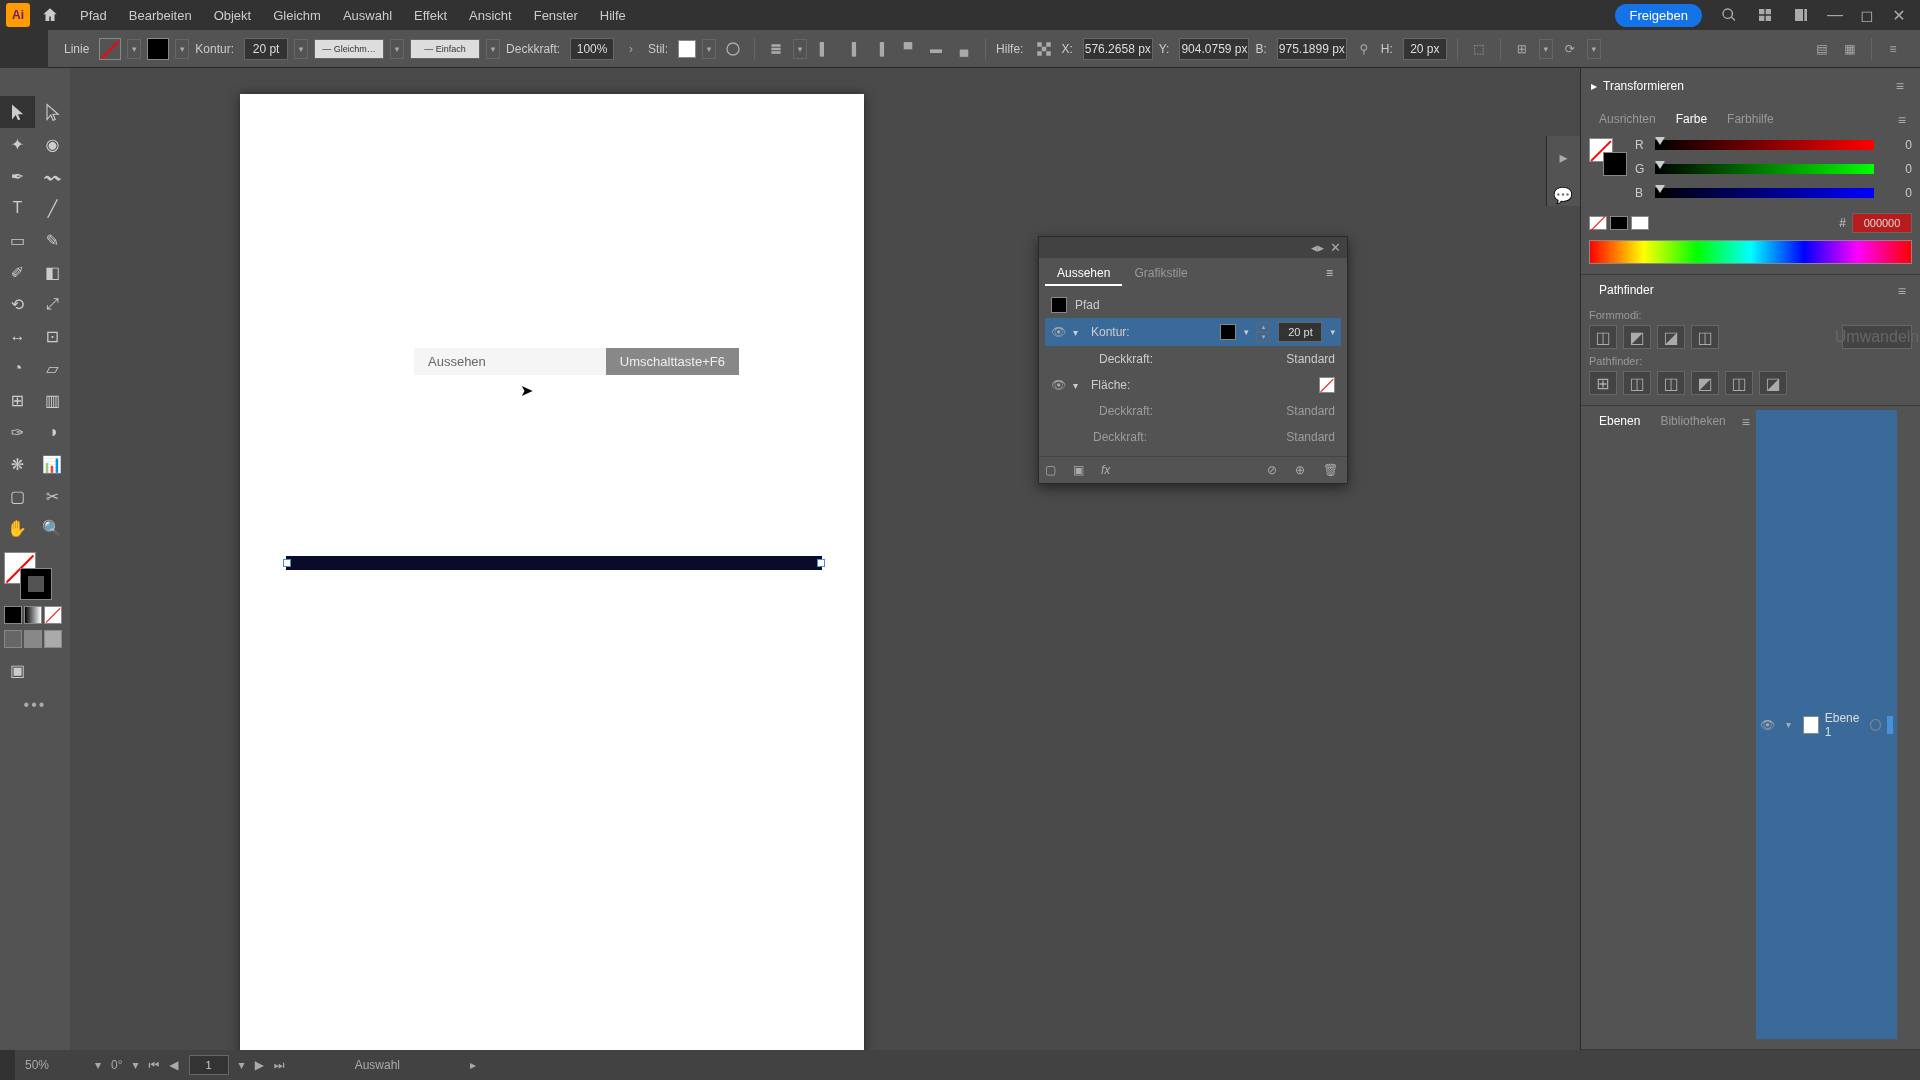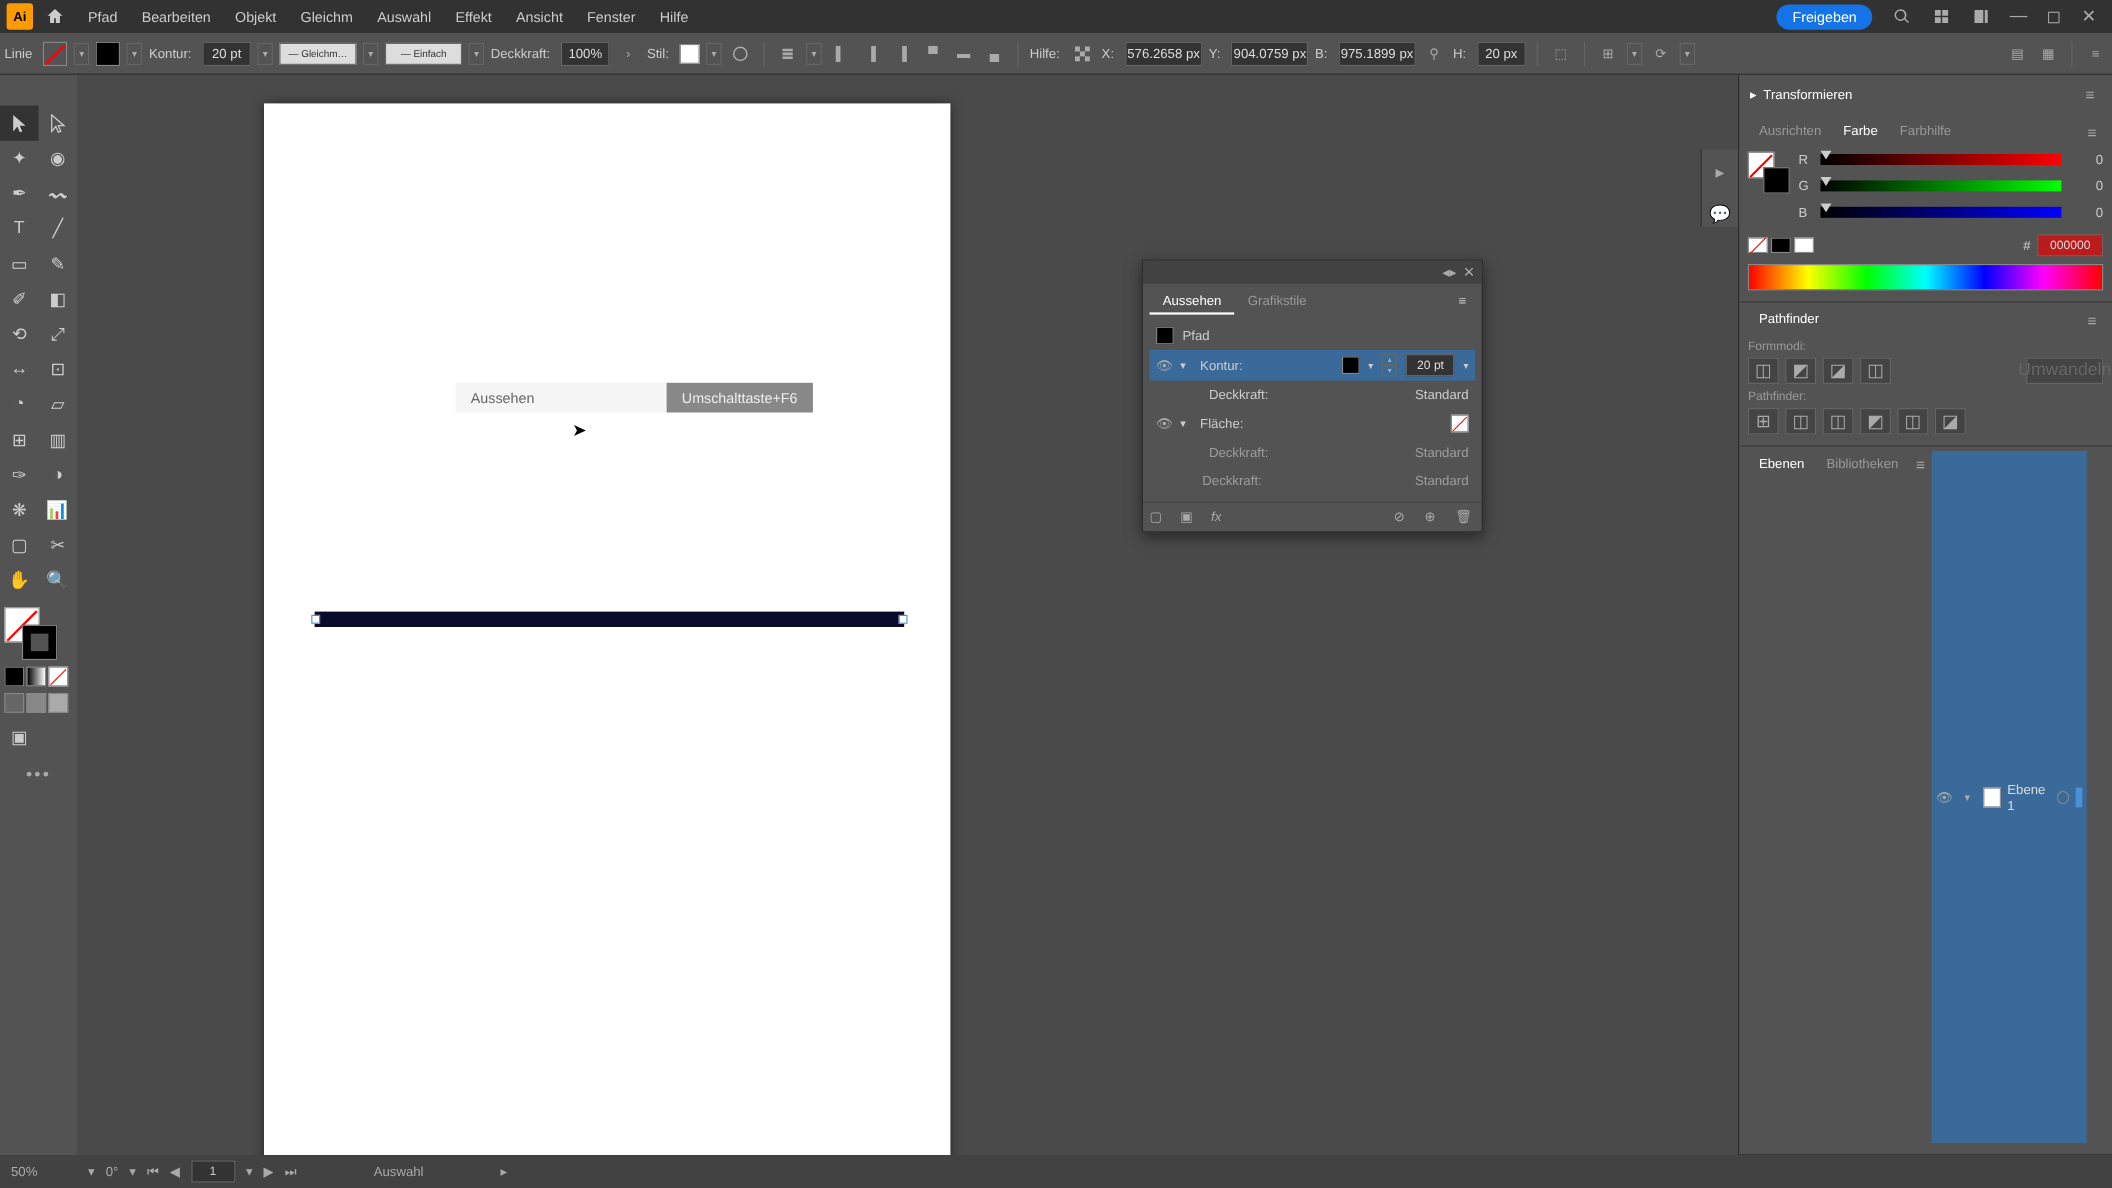--- a/index.html
+++ b/index.html
@@ -1,29 +1,29 @@
 <!DOCTYPE html>
 <html><head>
 <meta charset="utf-8">
 <style>
 * { margin: 0; padding: 0; box-sizing: border-box; font-family: Arial, sans-serif; user-select: none; }
 body { background: #323232; width: 1920px; height: 1080px; overflow: hidden; position: relative; }
 
 
 .menubar { height: 30px; background: #323232; display: flex; align-items: center; padding: 0 6px; gap: 2px; }
-.menubar .logo { width: 24px; height: 24px; background: #ff9a00; border-radius: 3px; display: flex; align-items: center; justify-content: center; font-size: 12px; font-weight: bold; color: #000000; }
+.menubar .logo { width: 24px; height: 24px; background: #ff9a00; border-radius: 3px; display: flex; align-items: center; justify-content: center; font-size: 12px; font-weight: bold; color: #701a75; }
 .menubar .home { width: 24px; height: 24px; margin: 0 6px; color: #ccc; display: flex; align-items: center; justify-content: center; }
 .menubar .menu-item { color: #ccc; font-size: 13px; padding: 4px 10px; cursor: pointer; }
 .menubar .spacer { flex: 1; }
 .menubar .share-btn { background: #1473e6; color: #fff; border-radius: 14px; padding: 4px 14px; font-size: 13px; margin-right: 8px; }
 .menubar .ico { width: 22px; height: 22px; color: #aaa; margin: 0 6px; display: flex; align-items: center; justify-content: center; }
 .menubar .win { width: 22px; height: 22px; color: #aaa; margin: 0 4px; display: flex; align-items: center; justify-content: center; }
 
 
-.controlbar { height: 38px; background: #535353; display: flex; align-items: center; padding: 0 4px; gap: 6px; border-bottom: 1px solid #2a2a2a; font-size: 12px; color: #ccc; }
+.controlbar { height: 38px; background: #535353; display: flex; align-items: center; padding: 0 16px; gap: 6px; border-bottom: 1px solid #2a2a2a; font-size: 12px; color: #ccc; margin-left: 48px; }
 .controlbar .label { margin-right: 4px; }
 .controlbar .swatch { width: 22px; height: 22px; border: 1px solid #888; position: relative; }
 .controlbar .swatch.none::after { content: ''; position: absolute; top: 50%; left: -2px; right: -2px; height: 2px; background: red; transform: rotate(-45deg); }
 .controlbar .drop { width: 14px; height: 20px; border: 1px solid #666; display: flex; align-items: center; justify-content: center; color: #aaa; font-size: 9px; }
 .controlbar input { background: #333; border: 1px solid #666; color: #ddd; width: 44px; height: 22px; font-size: 12px; text-align: center; }
 .controlbar .profile { width: 70px; height: 20px; background: #ddd; display: flex; align-items: center; justify-content: center; font-size: 9px; color: #333; border: 1px solid #666; }
 .controlbar .pipe { width: 1px; height: 22px; background: #666; margin: 0 4px; }
 .controlbar .ico { width: 22px; height: 22px; color: #aaa; display: flex; align-items: center; justify-content: center; cursor: pointer; }
 .controlbar input.wide { width: 70px; }
 
@@ -141,21 +141,21 @@
 .layers .thumb { width: 18px; height: 18px; background: #fff; border: 1px solid #888; }
 .layers .target { width: 12px; height: 12px; border: 1px solid #888; border-radius: 50%; margin-left: auto; }
 .layers .colorbar { width: 6px; height: 18px; background: #4a90d9; }
 .layers .foot { display: flex; align-items: center; padding: 6px; gap: 10px; font-size: 11px; color: #aaa; margin-top: auto; border-top: 1px solid #444; }
 
 
 .side-strip { position: absolute; top: 68px; right: 340px; width: 34px; background: #535353; border-left: 1px solid #2a2a2a; padding-top: 10px; display: flex; flex-direction: column; align-items: center; gap: 16px; }
 .side-strip .ic { width: 22px; height: 22px; color: #aaa; display: flex; align-items: center; justify-content: center; }
 
 
-.statusbar { position: absolute; bottom: 0; left: 0; right: 0; height: 30px; background: #424242; display: flex; align-items: center; padding: 0 10px; gap: 10px; font-size: 12px; color: #aaa; }
+.statusbar { position: absolute; bottom: 0; left: 15px; right: 0; height: 30px; background: #424242; display: flex; align-items: center; padding: 0 10px; gap: 10px; font-size: 12px; color: #aaa; }
 .statusbar .sel { width: 60px; }
 .statusbar input { background: #333; border: 1px solid #666; color: #ccc; width: 40px; height: 20px; font-size: 11px; text-align: center; }
 
 svg { fill: currentColor; }
 </style>
 </head>
 <body>
 
 <div class="menubar">
   <div class="logo">Ai</div>

